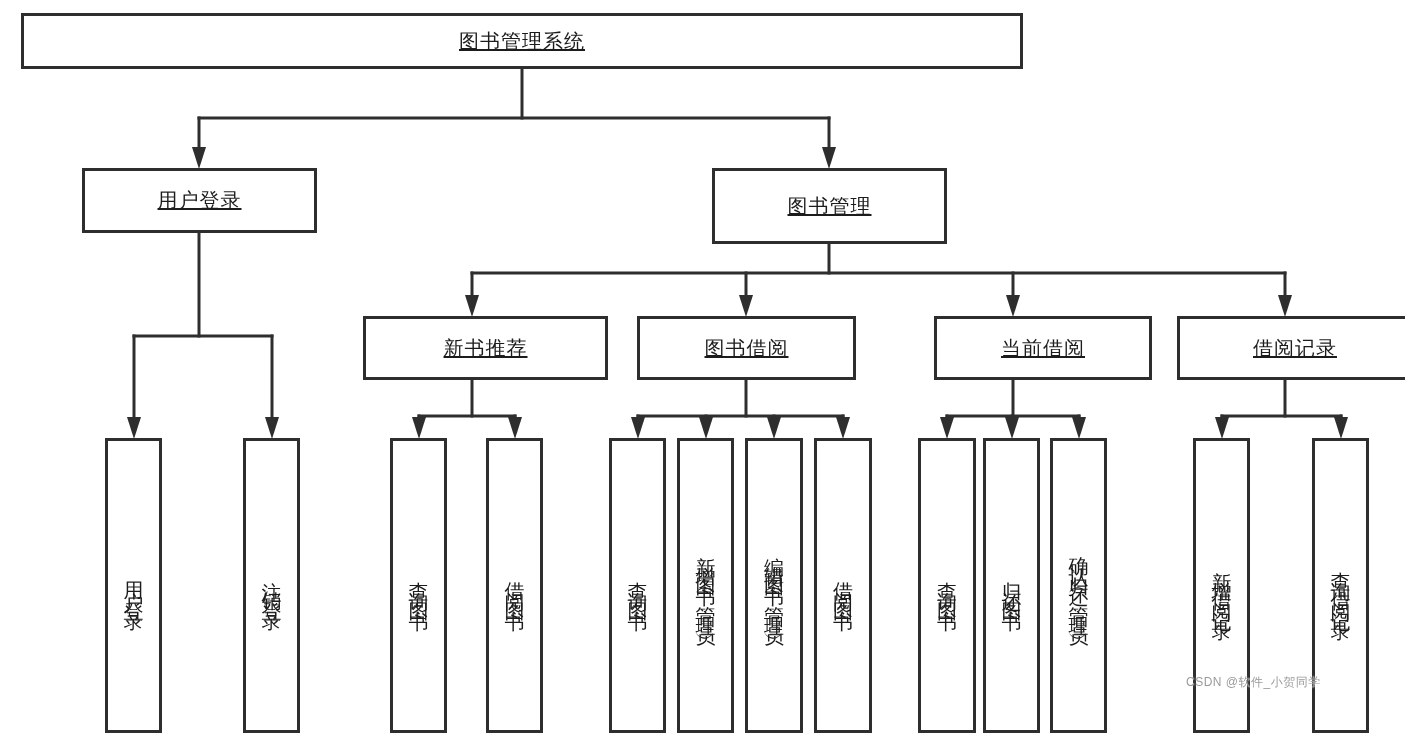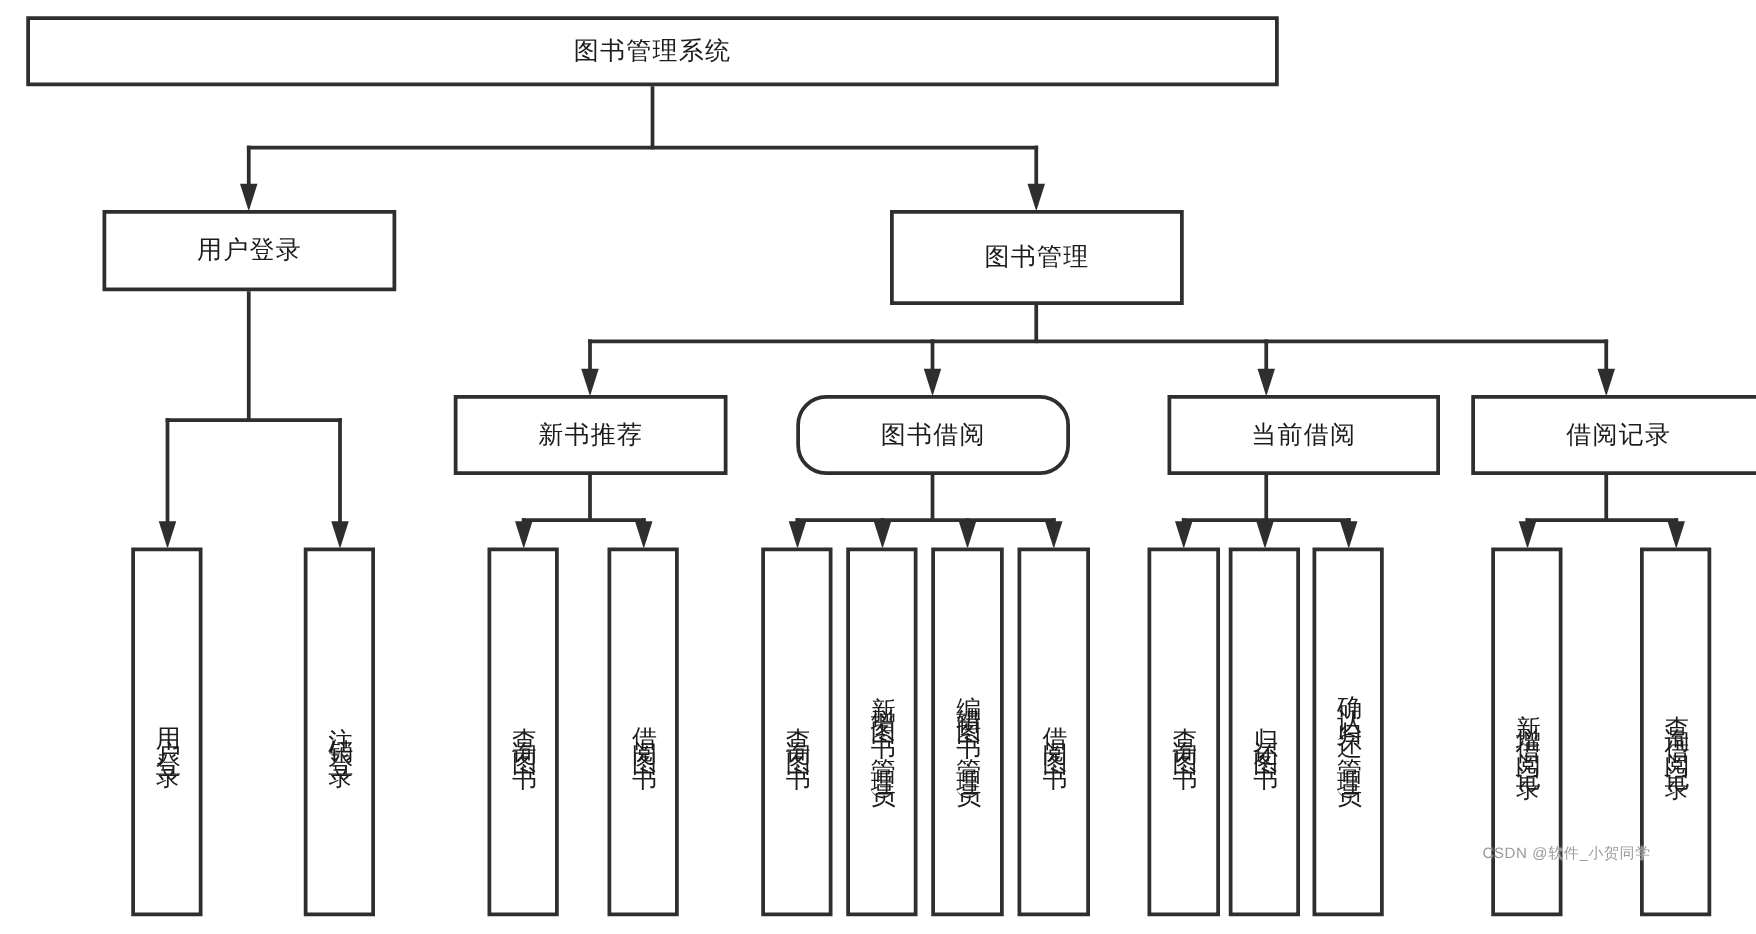--- a/index.html
+++ b/index.html
@@ -25,20 +25,21 @@
     display: flex;
     align-items: center;
     justify-content: center;
     text-align: center;
     line-height: 1.25;
   }
   .node-h {
     font-size: 20px;
     letter-spacing: 1px;
     white-space: nowrap;
+    text-decoration: underline;
   }
   .node-v {
     writing-mode: vertical-rl;
     text-orientation: mixed;
     font-size: 20px;
     letter-spacing: 10px;
     white-space: nowrap;
   }
   #watermark {
     position: absolute;
@@ -107,22 +108,22 @@
       <line x1="1222" y1="416" x2="1341" y2="416" stroke="#2e2e2e" stroke-width="3" stroke-linecap="square"></line>
       <line x1="1222" y1="416" x2="1222" y2="420" stroke="#2e2e2e" stroke-width="3" stroke-linecap="square"></line>
       <polygon points="1215,417 1229,417 1222,439" fill="#2e2e2e"></polygon>
       <line x1="1341" y1="416" x2="1341" y2="420" stroke="#2e2e2e" stroke-width="3" stroke-linecap="square"></line>
       <polygon points="1334,417 1348,417 1341,439" fill="#2e2e2e"></polygon>
     </svg>
   <div id="watermark">CSDN @软件_小贺同学</div>
 <div class="node node-h" style="left: 21px; top: 13px; width: 1002px; height: 56px;">图书管理系统</div>
     <div class="node node-h" style="left: 82px; top: 168px; width: 235px; height: 65px;">用户登录</div>
     <div class="node node-h" style="left: 712px; top: 168px; width: 235px; height: 76px;">图书管理</div>
-    <div class="node node-h" style="left: 363px; top: 316px; width: 219px; height: 64px;">新书推荐</div>
-    <div class="node node-h" style="left: 637px; top: 316px; width: 219px; height: 64px; border-radius: 24px;">图书借阅</div>
+    <div class="node node-h" style="left: 363px; top: 316px; width: 245px; height: 64px;">新书推荐</div>
+    <div class="node node-h" style="left: 637px; top: 316px; width: 219px; height: 64px;">图书借阅</div>
     <div class="node node-h" style="left: 904px; top: 316px; width: 218px; height: 64px; margin-left: 30px;">当前借阅</div>
     <div class="node node-h" style="left: 1177px; top: 316px; width: 236px; height: 64px;">借阅记录</div>
     <div class="node node-v" style="left: 105px; top: 438px; width: 57px; height: 295px;">用户登录</div>
     <div class="node node-v" style="left: 243px; top: 438px; width: 57px; height: 295px;">注销登录</div>
     <div class="node node-v" style="left: 390px; top: 438px; width: 57px; height: 295px;">查询图书</div>
     <div class="node node-v" style="left: 486px; top: 438px; width: 57px; height: 295px;">借阅图书</div>
     <div class="node node-v" style="left: 609px; top: 438px; width: 57px; height: 295px;">查询图书</div>
     <div class="node node-v" style="left: 677px; top: 438px; width: 57px; height: 295px;">新增图书（管理员）</div>
     <div class="node node-v" style="left: 745px; top: 438px; width: 58px; height: 295px;">编辑图书（管理员）</div>
     <div class="node node-v" style="left: 814px; top: 438px; width: 58px; height: 295px;">借阅图书</div>

